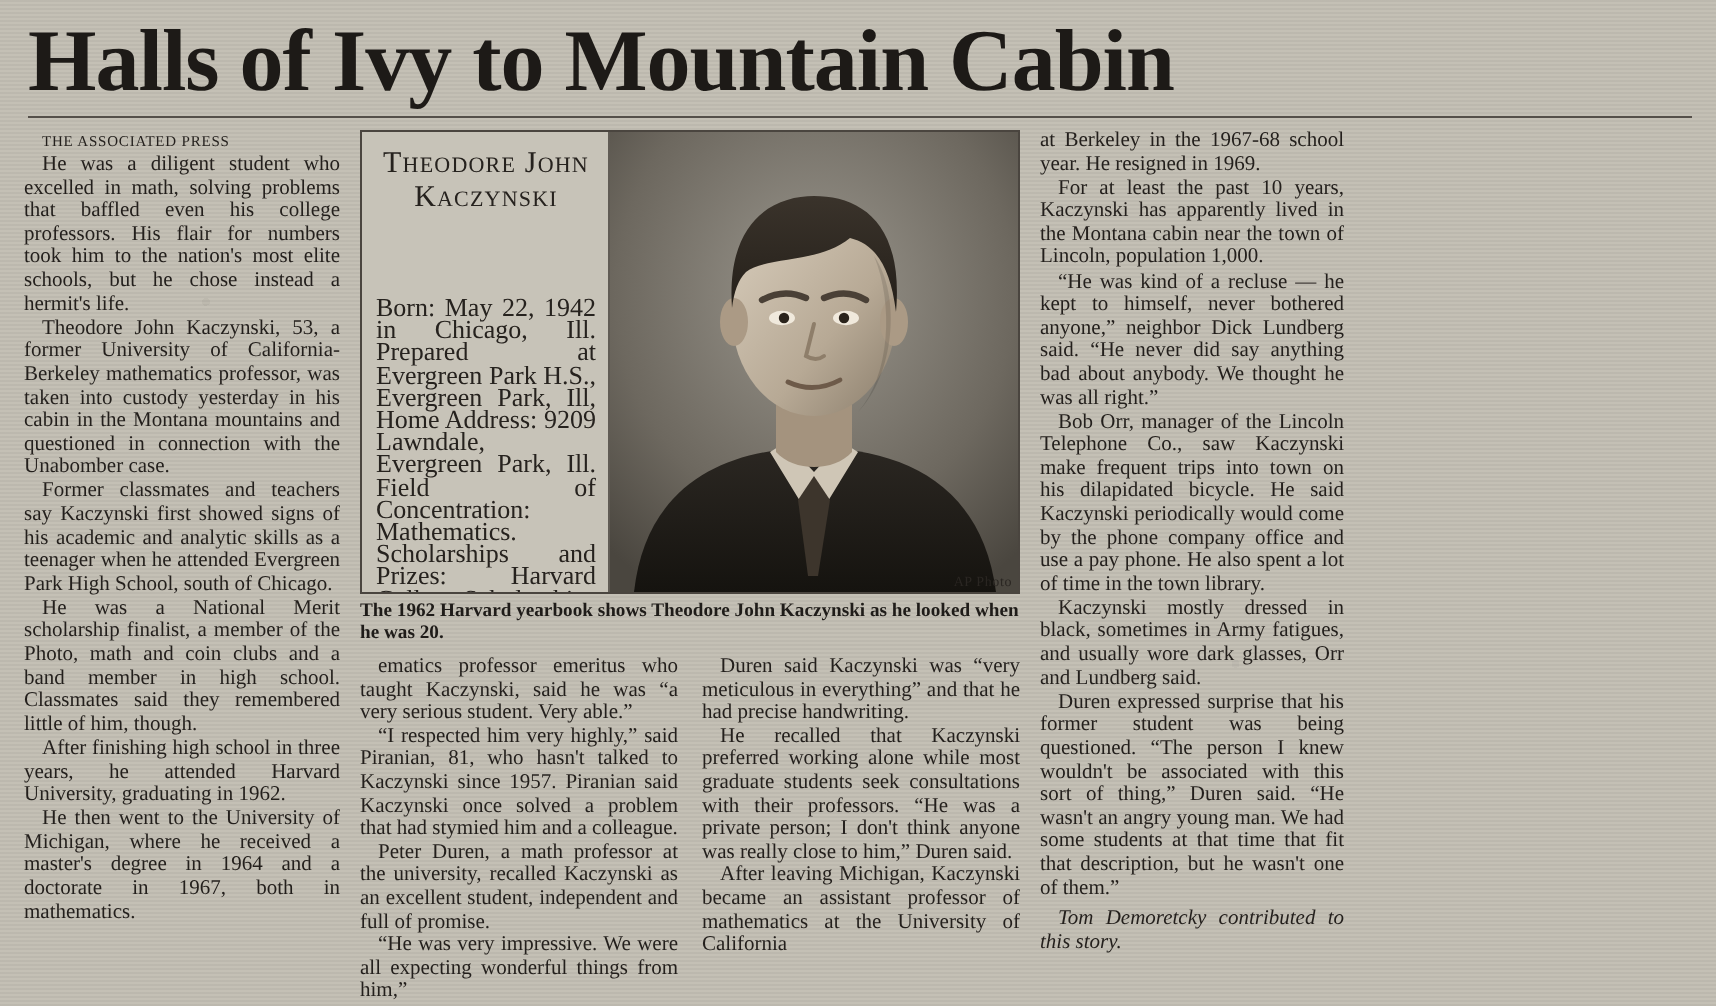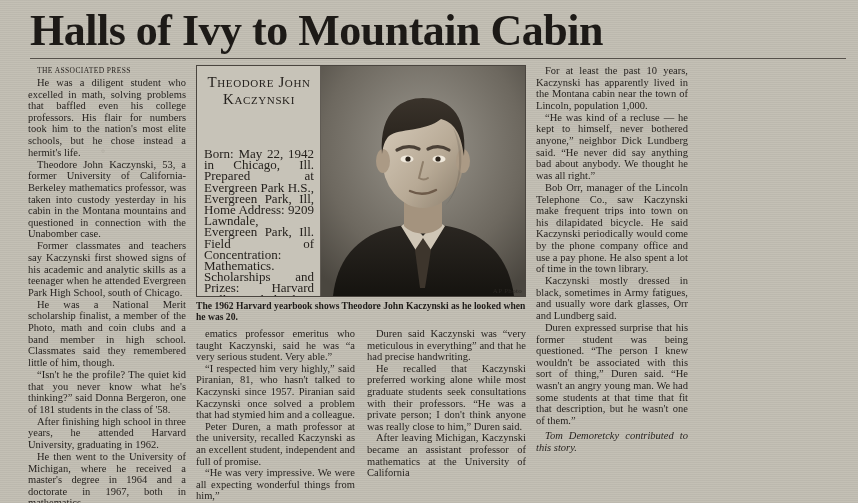--- a/index.html
+++ b/index.html
@@ -15,21 +15,21 @@
     color: #231f1c;
   }
   .page {
     position: relative;
     width: 858px;
     height: 503px;
     background: #c3bfb4;
     background-image:
       repeating-linear-gradient(0deg, rgba(0,0,0,0.035) 0px, rgba(0,0,0,0.035) 1px, rgba(255,255,255,0.02) 1px, rgba(255,255,255,0.02) 2px);
     box-sizing: border-box;
-    padding: 4px 10px 6px 28px;
+    padding: 4px 10px 6px 12px;
   }
   .headline {
     font-family: "Liberation Serif", serif;
     font-weight: bold;
     font-size: 44px;
     line-height: 50px;
     letter-spacing: -0.5px;
     color: #1d1a17;
     margin: 2px 0 2px 2px;
     white-space: nowrap;
@@ -169,21 +169,20 @@
   <div class="rule"></div>
 
   <div class="columns">
 
     <div class="col">
       <p class="credit-label">THE ASSOCIATED PRESS</p>
       <p>He was a diligent student who excelled in math, solving problems that baffled even his college professors. His flair for numbers took him to the nation's most elite schools, but he chose instead a hermit's life.</p>
       <p>Theodore John Kaczynski, 53, a former University of California-Berkeley mathematics professor, was taken into custody yesterday in his cabin in the Montana mountains and questioned in connection with the Unabomber case.</p>
       <p>Former classmates and teachers say Kaczynski first showed signs of his academic and analytic skills as a teenager when he attended Evergreen Park High School, south of Chicago.</p>
       <p>He was a National Merit scholarship finalist, a member of the Photo, math and coin clubs and a band member in high school. Classmates said they remembered little of him, though.</p>
-      <p>“Isn't he the profile? The quiet kid that you never know what he's thinking?” said Donna Bergeron, one of 181 students in the class of '58.</p>
       <p>After finishing high school in three years, he attended Harvard University, graduating in 1962.</p>
       <p>He then went to the University of Michigan, where he received a master's degree in 1964 and a doctorate in 1967, both in mathematics.</p>
 
     </div>
 
     <div class="center-col">
 
       <div class="photo-box">
 
         <div class="photo-caption-block">
@@ -260,20 +259,21 @@
         </div>
         <div class="sub-col">
           <p>Duren said Kaczynski was “very meticulous in everything” and that he had precise handwriting.</p>
           <p>He recalled that Kaczynski preferred working alone while most graduate students seek consultations with their professors. “He was a private person; I don't think anyone was really close to him,” Duren said.</p>
           <p>After leaving Michigan, Kaczynski became an assistant professor of mathematics at the University of California</p>
         </div>
       </div>
     </div>
 
     <div class="col mid">
+      <p class="noindent">at Berkeley in the 1967-68 school year. He resigned in 1969.</p>
       <p>For at least the past 10 years, Kaczynski has apparently lived in the Montana cabin near the town of Lincoln, population 1,000.</p>
       <p>“He was kind of a recluse — he kept to himself, never bothered anyone,” neighbor Dick Lundberg said. “He never did say anything bad about anybody. We thought he was all right.”</p>
       <p>Bob Orr, manager of the Lincoln Telephone Co., saw Kaczynski make frequent trips into town on his dilapidated bicycle. He said Kaczynski periodically would come by the phone company office and use a pay phone. He also spent a lot of time in the town library.</p>
       <p>Kaczynski mostly dressed in black, sometimes in Army fatigues, and usually wore dark glasses, Orr and Lundberg said.</p>
       <p>Duren expressed surprise that his former student was being questioned. “The person I knew wouldn't be associated with this sort of thing,” Duren said. “He wasn't an angry young man. We had some students at that time that fit that description, but he wasn't one of them.”</p>
       <p class="italic-note">Tom Demoretcky contributed to this story.</p>
     </div>
 
   </div>
 

